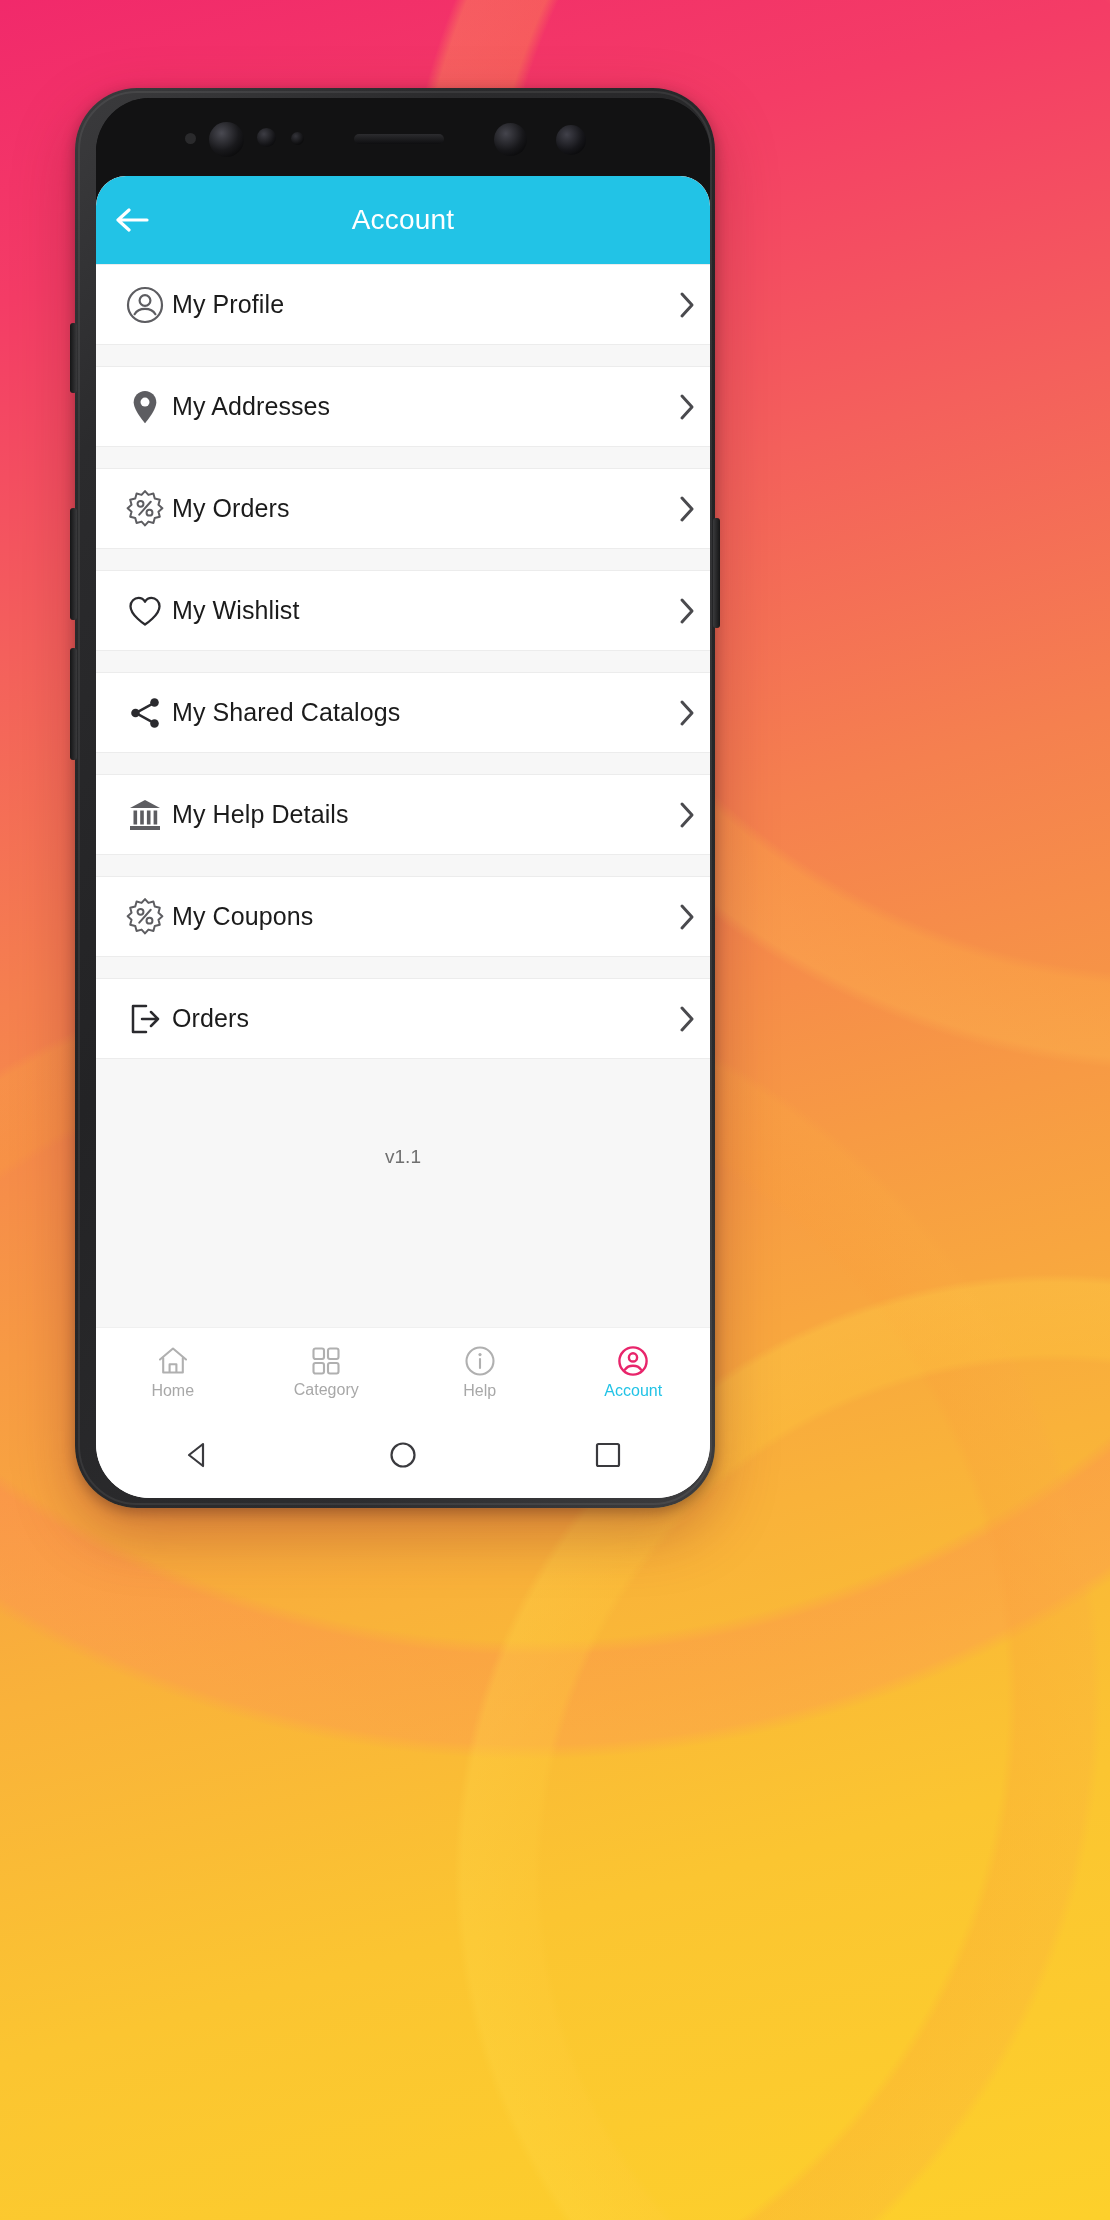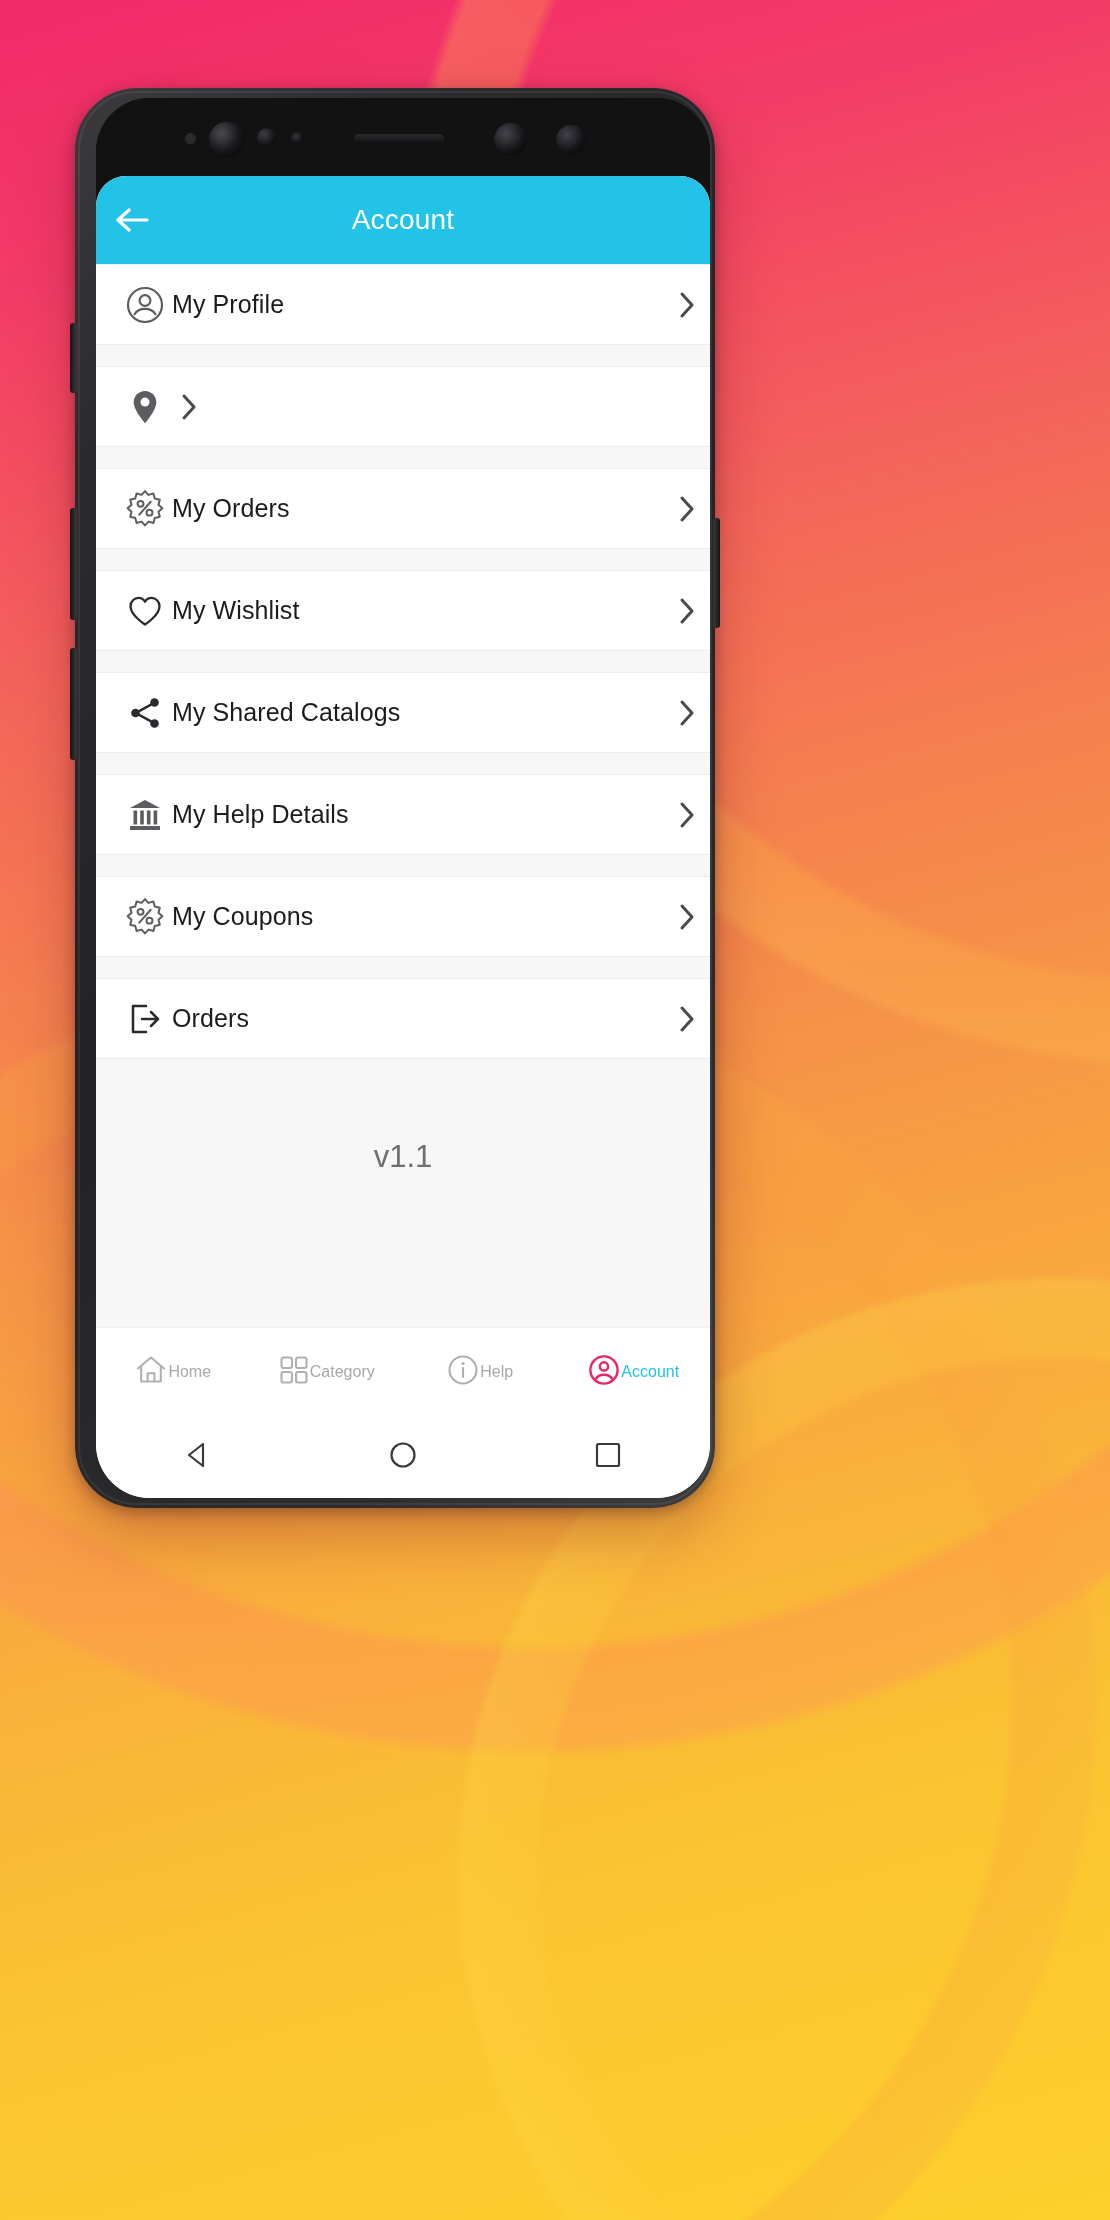--- a/index.html
+++ b/index.html
@@ -68,26 +68,26 @@
   #menu-list{background:#f3f3f3;}
   .menu-row{background:#ffffff;height:79px;display:flex;align-items:center;
             padding:0 6px 0 22px;cursor:pointer;
             border-top:1px solid #ececec;border-bottom:1px solid #ececec;}
   .row-gap{height:21px;background:#f7f7f7;}
   .row-icon{width:54px;min-width:54px;display:flex;align-items:center;justify-content:center;}
   .row-label{flex:1;font-size:25px;color:#1b1b1b;letter-spacing:.1px;}
   .row-chevron{width:34px;display:flex;align-items:center;justify-content:center;}
 
   #version-area{background:#f7f7f7;height:195px;display:flex;align-items:center;justify-content:center;}
-  #version-text{color:#6f6f6f;font-size:31px;}
+  #version-text{color:#6f6f6f;font-size:19px;}
   #filler{background:#f7f7f7;height:110px;}
 
   #tabbar{position:absolute;left:0;bottom:82px;width:614px;height:88px;background:#ffffff;
           display:flex;align-items:center;border-top:1px solid #f0f0f0;}
-  .tab{flex:1;display:flex;flex-direction:row;align-items:center;justify-content:center;
+  .tab{flex:1;display:flex;flex-direction:column;align-items:center;justify-content:center;
        cursor:pointer;}
   .tab-label{font-size:16px;color:#a8a8a8;}
   .tab.active .tab-label{color:#22c3e6;}
 
   #navbar{position:absolute;left:0;bottom:0;width:614px;height:82px;background:#ffffff;
           display:flex;align-items:center;justify-content:space-around;}
   .navbtn{width:70px;height:60px;display:flex;align-items:center;justify-content:center;cursor:pointer;}
 </style>
 </head>
 <body>
@@ -146,20 +146,21 @@
         </div>
         <div class="row-gap"></div>
 
         <div class="menu-row">
           <span class="row-icon">
             <svg width="40" height="40" viewBox="0 0 40 40">
               <path d="M20 4c-6.3 0-11.3 5-11.3 11.2 0 8.2 11.3 21 11.3 21s11.3-12.8 11.3-21C31.3 9 26.3 4 20 4z" fill="#5d5d61"></path>
               <circle cx="20" cy="15.1" r="4.5" fill="#ffffff"></circle>
             </svg>
           </span>
+          <span class="row-label">My Addresses</span>
           <span class="row-chevron">
             <svg width="20" height="30" viewBox="0 0 20 30">
                 <path d="M5 4 L15 15 L5 26" fill="none" stroke="#4a4a4e" stroke-width="3" stroke-linecap="round" stroke-linejoin="round"></path>
               </svg>
           </span>
         </div>
         <div class="row-gap"></div>
 
         <div class="menu-row">
           <span class="row-icon">

